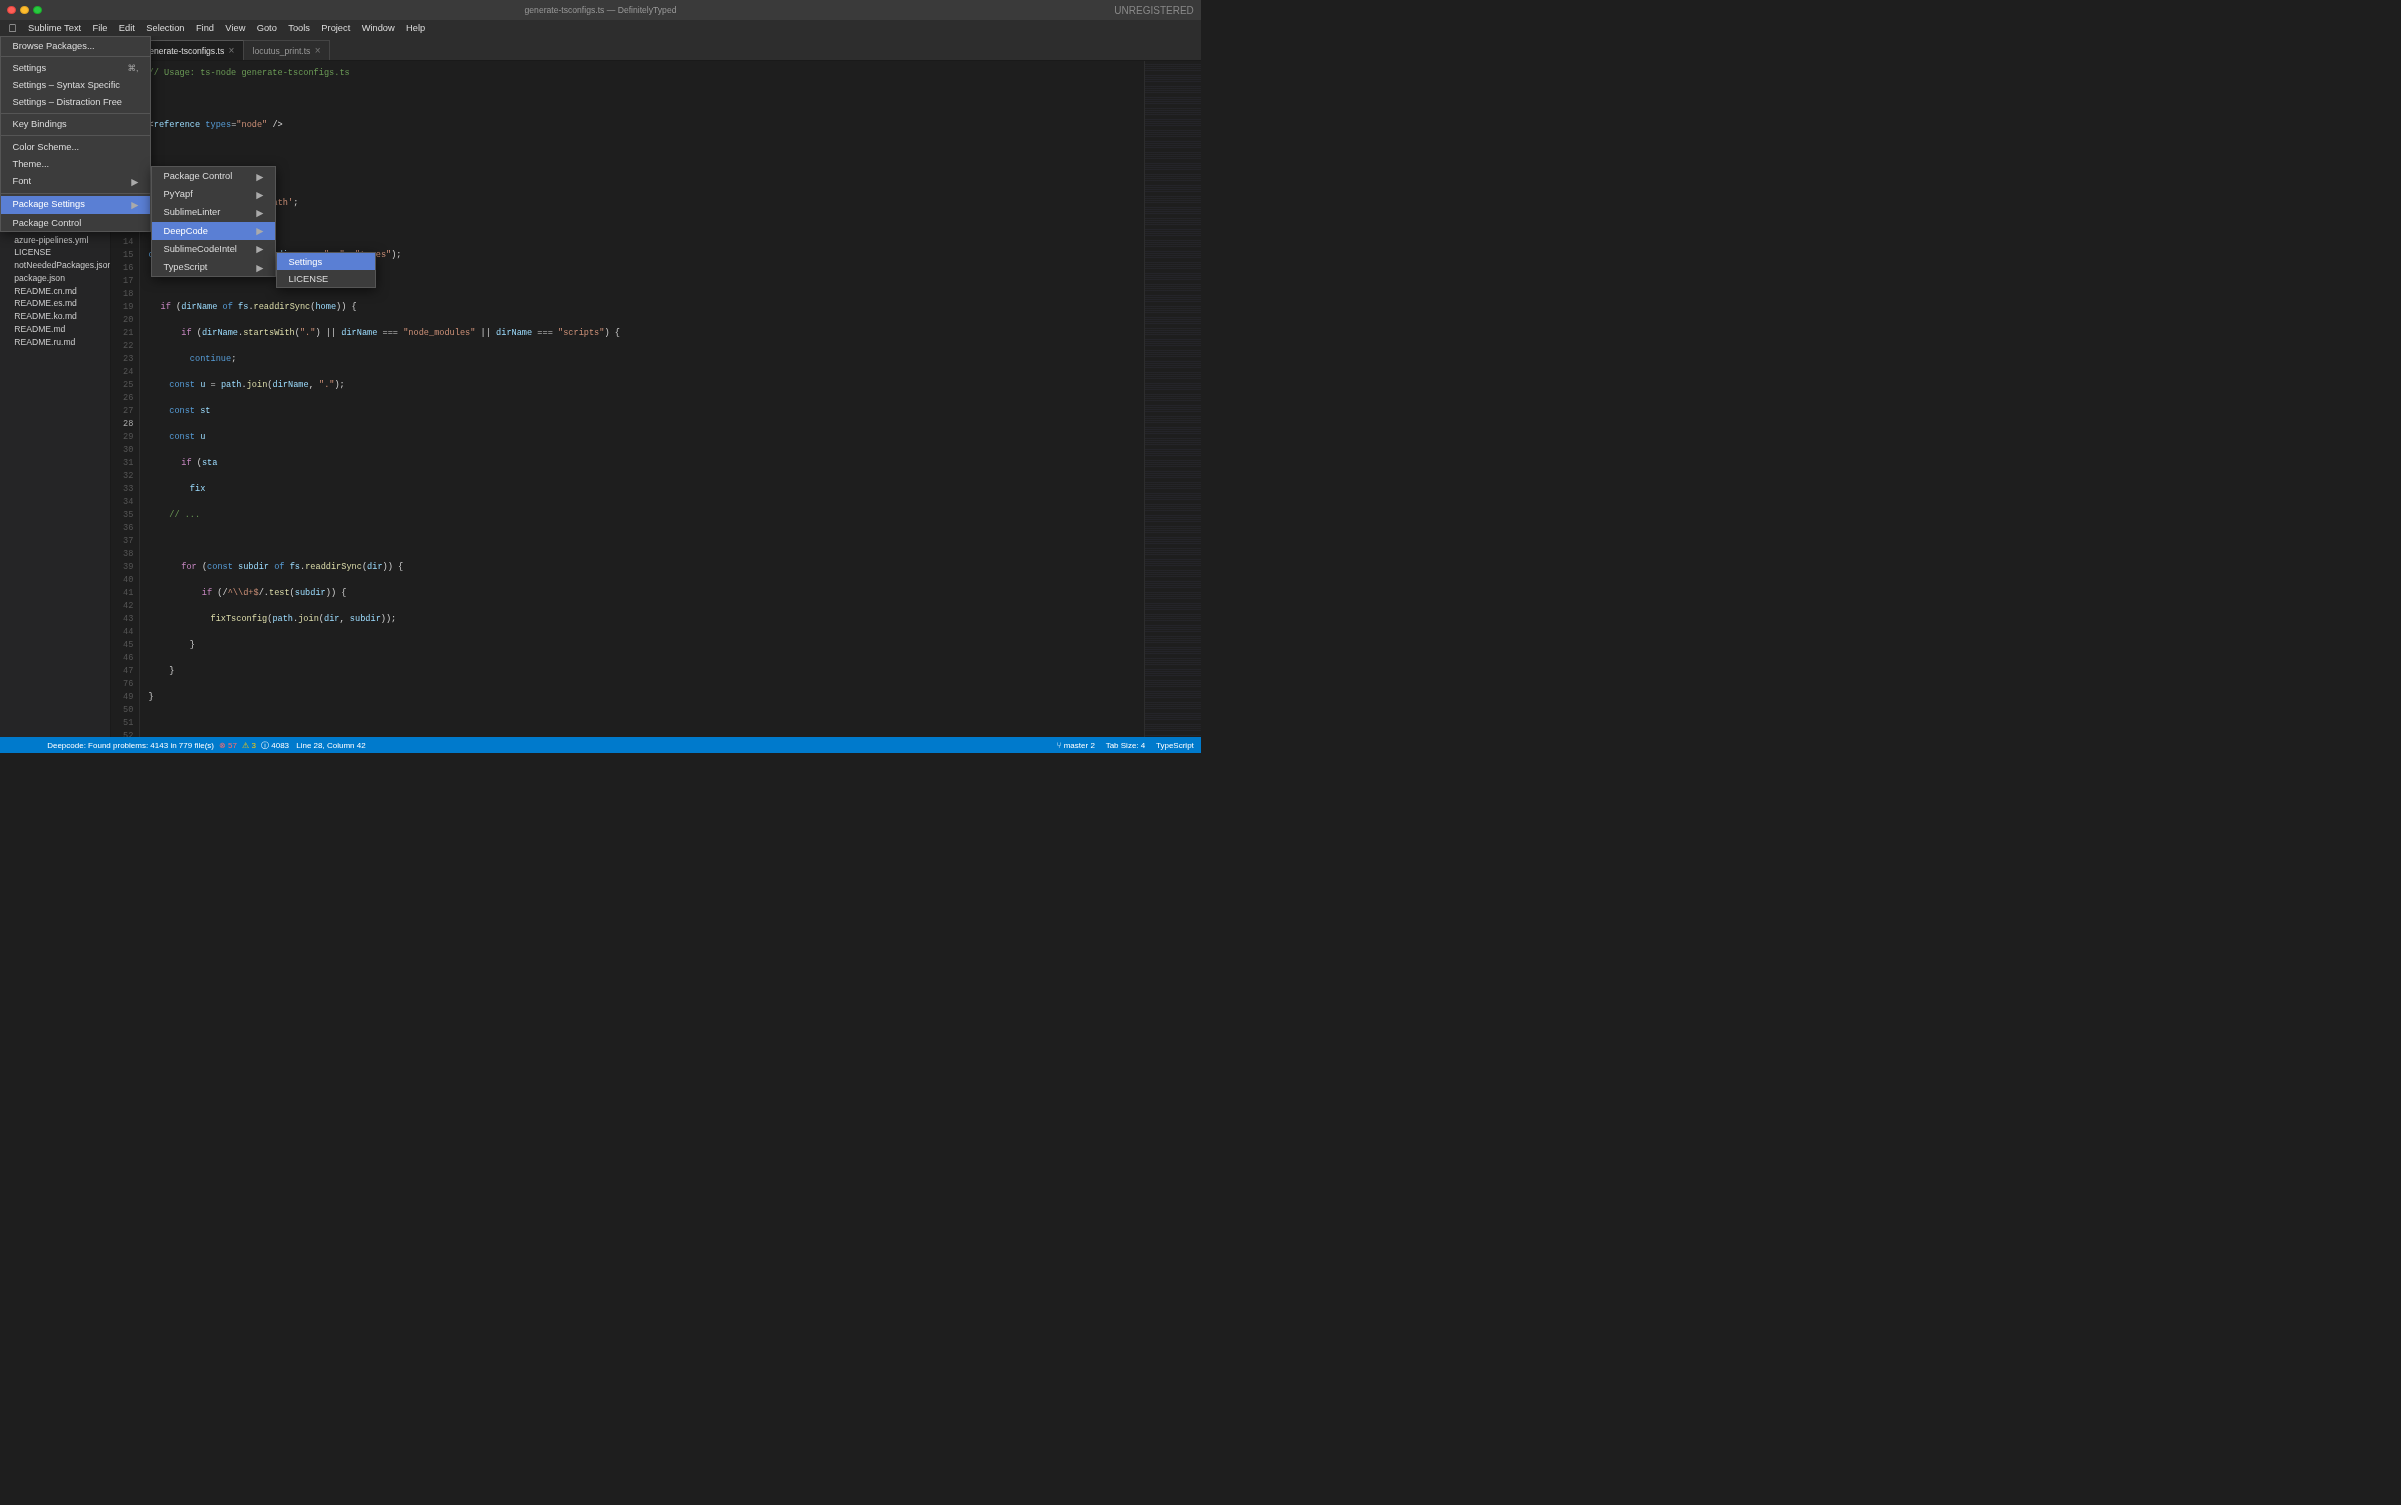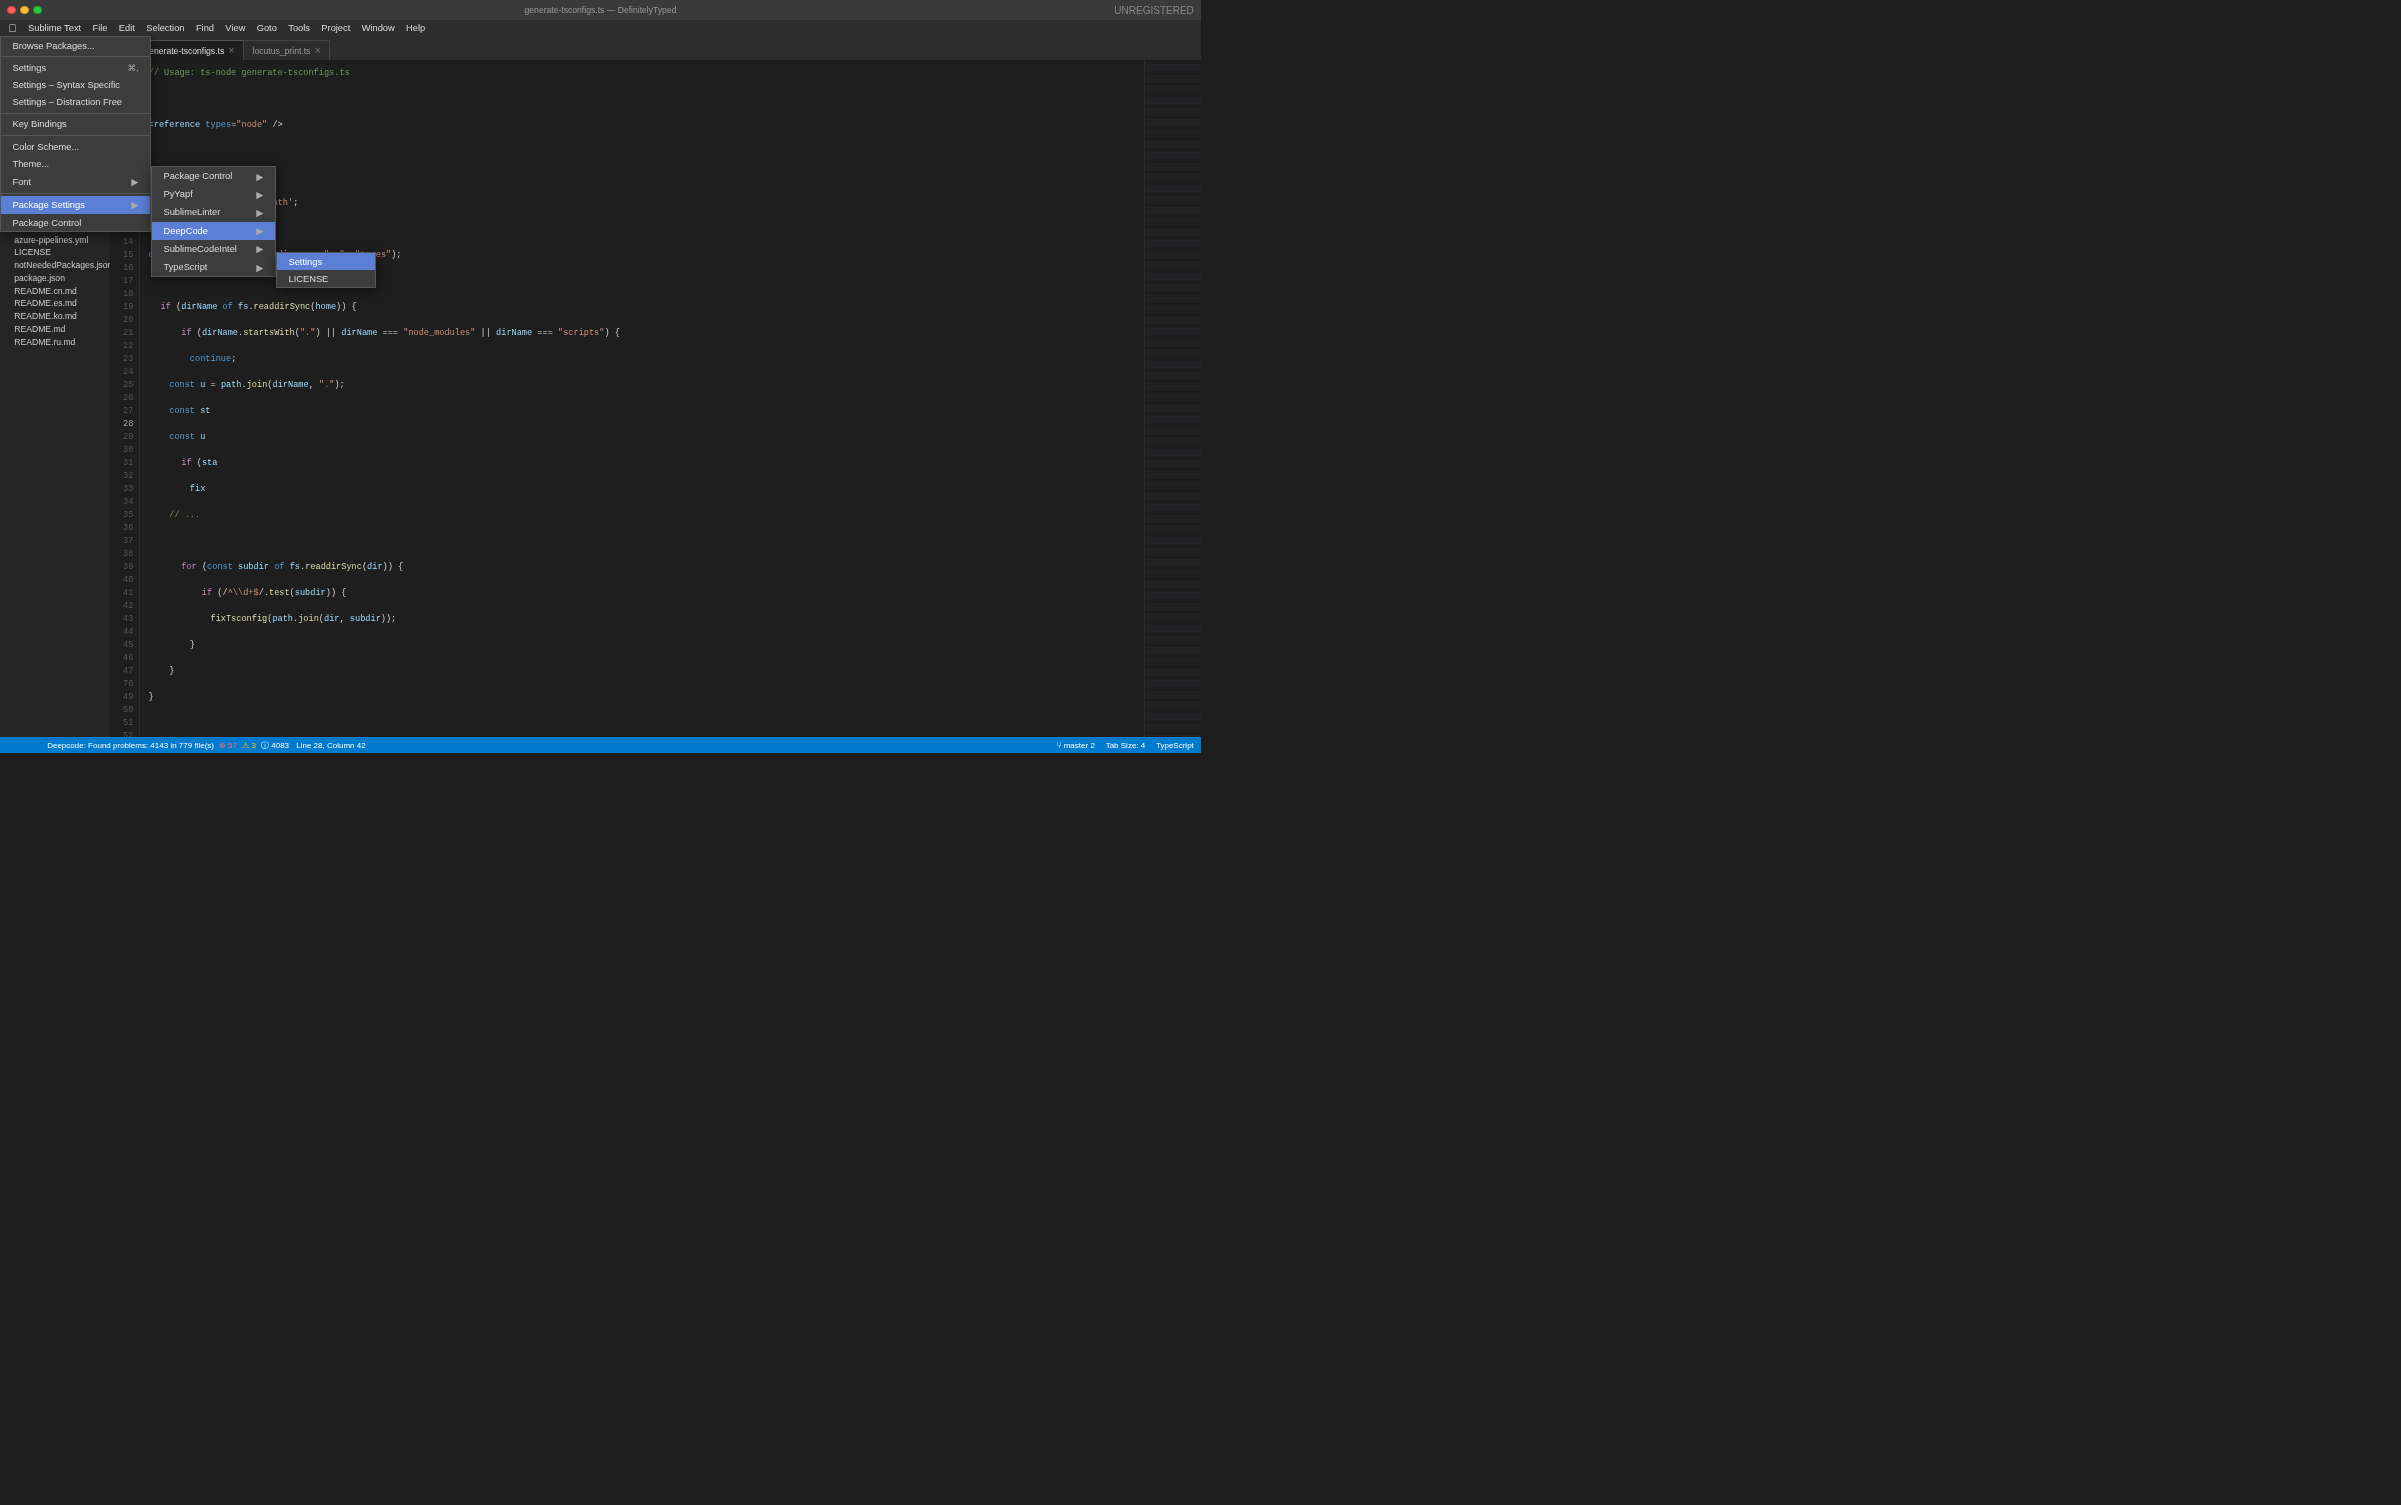--- a/index.html
+++ b/index.html
@@ -265,21 +265,20 @@
       left: 0;
       width: 151px;
       background: #3c3c3c;
       border: 0.7px solid #555;
       box-shadow: 1.4px 2.9px 11.5px rgba(0,0,0,0.6);
       z-index: 900;
       font-size: 9.3px;
     }
     .pref-item {
       display: flex;
-      align-items: center;
       justify-content: space-between;
       padding: 3.6px 11.5px;
       color: #ddd;
       cursor: pointer;
       white-space: nowrap;
     }
     .pref-item:hover, .pref-item.active {
       background: #5a7fd4;
       color: #fff;
     }

